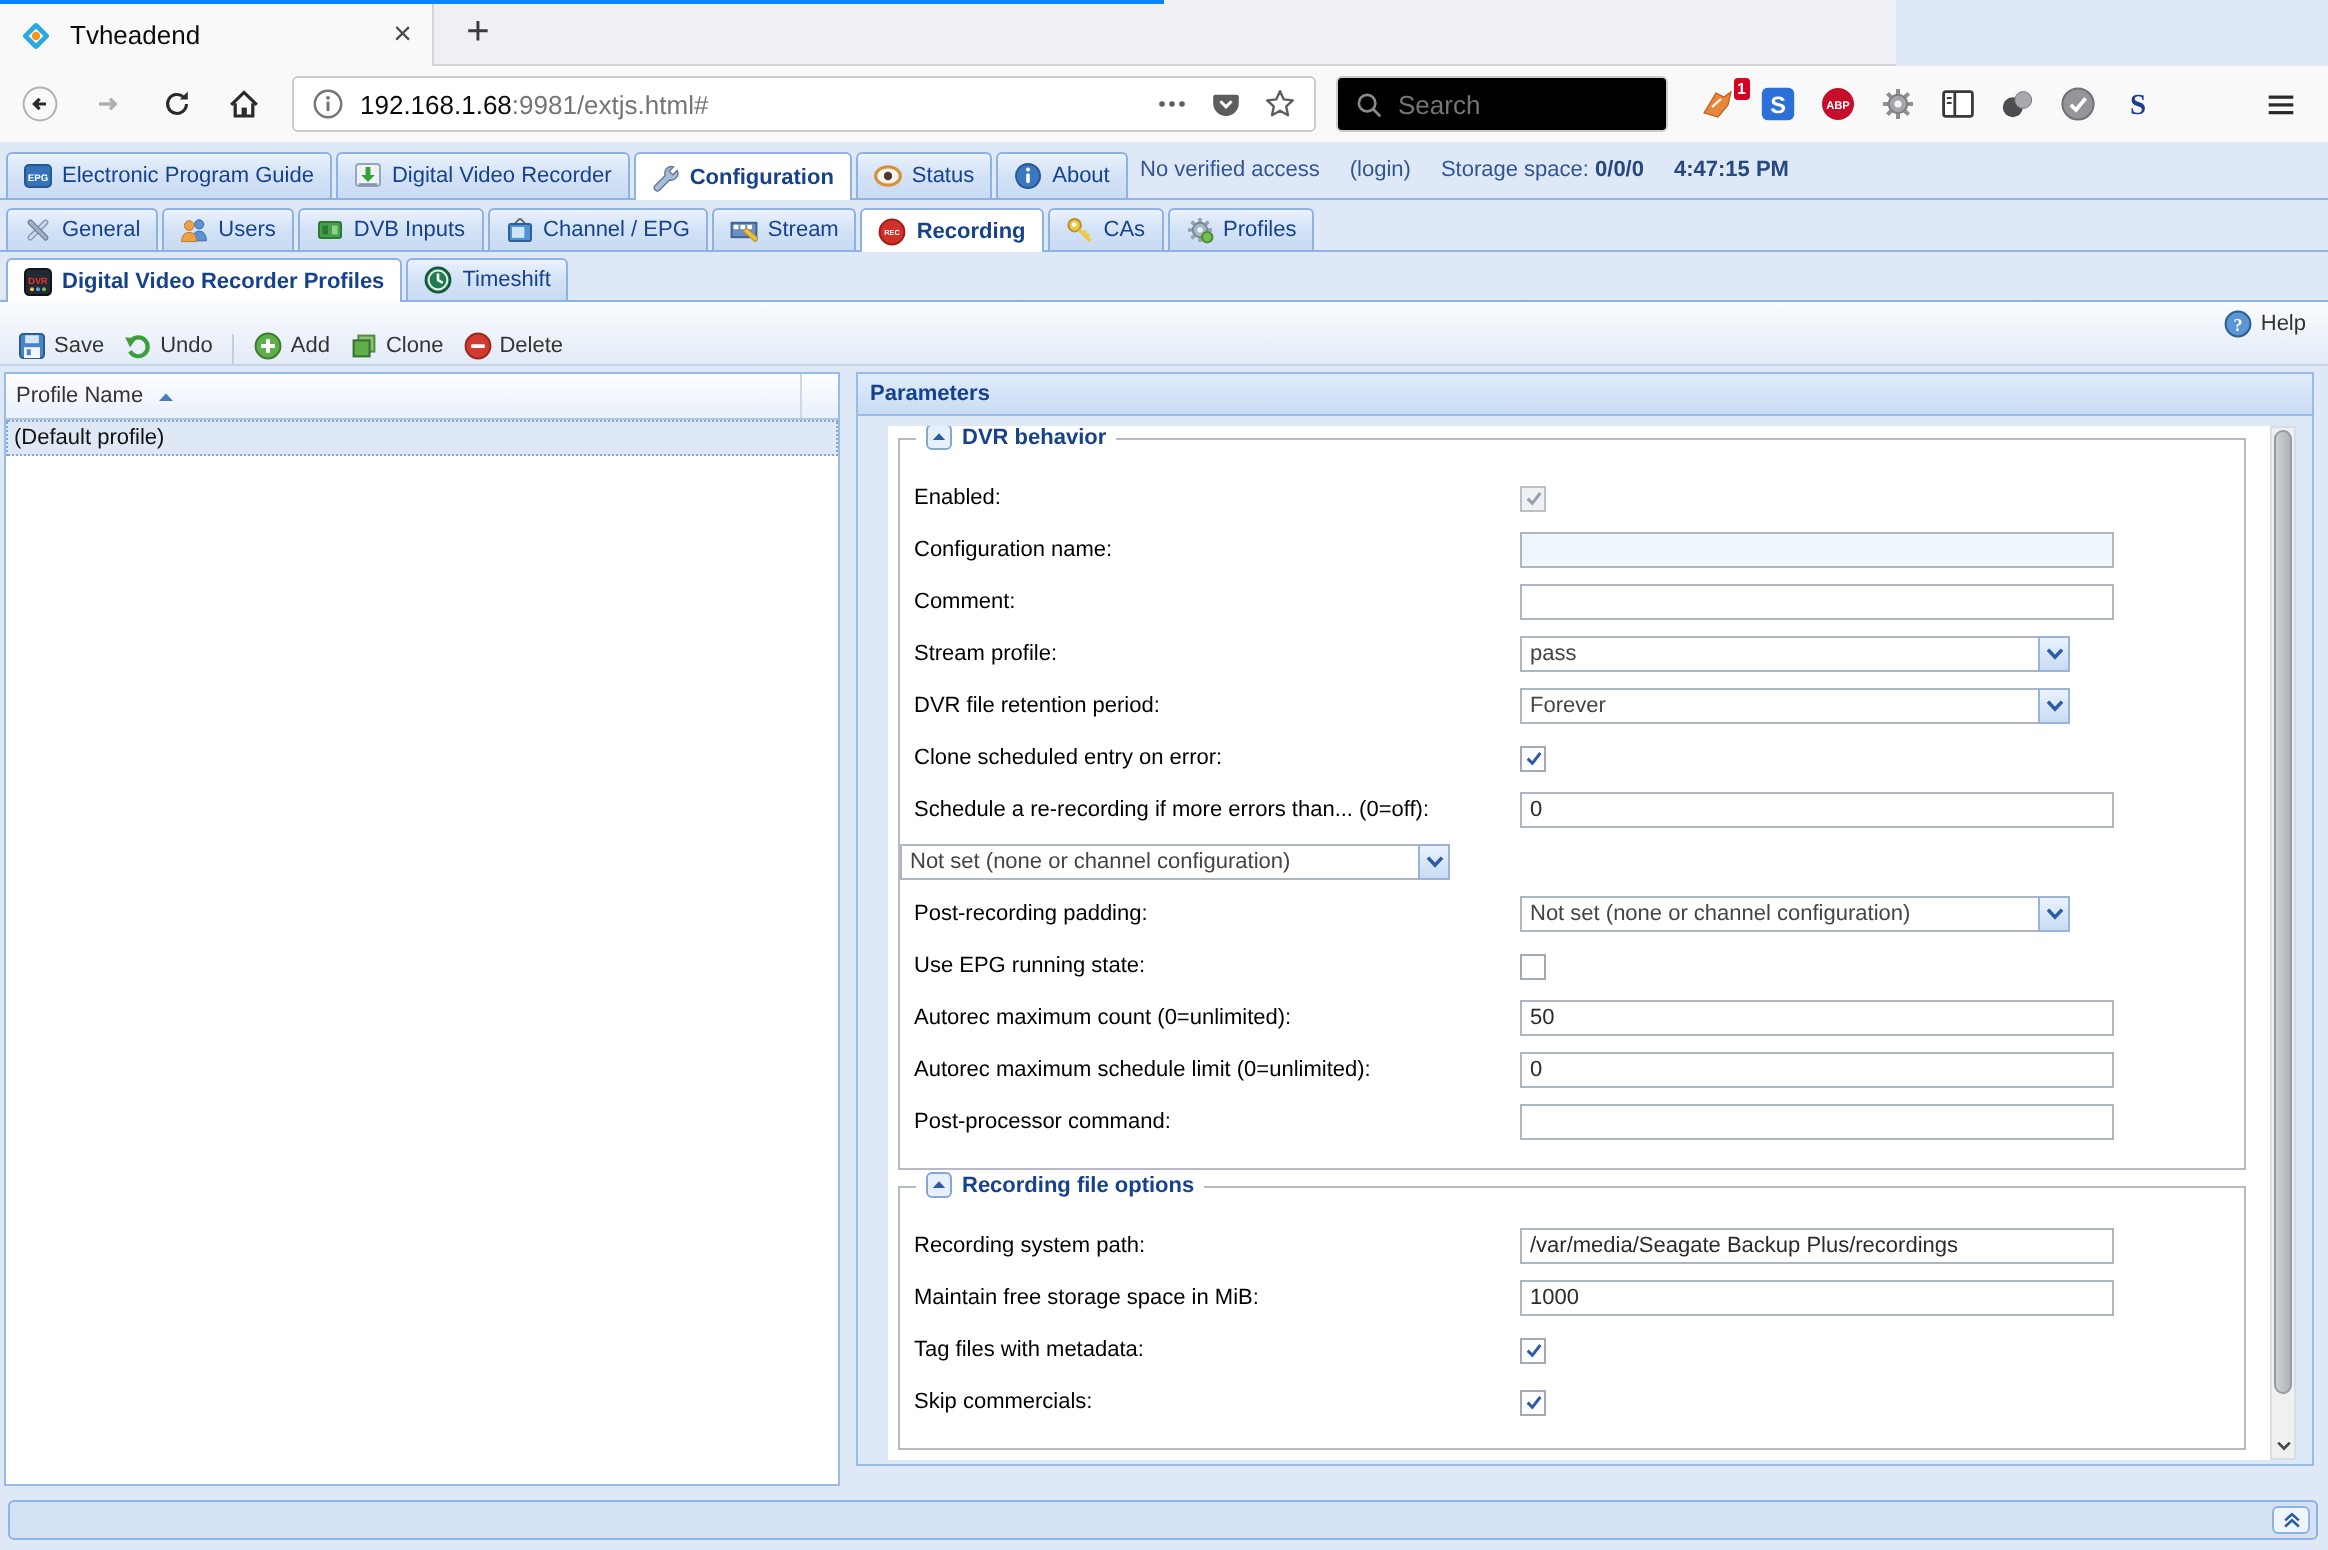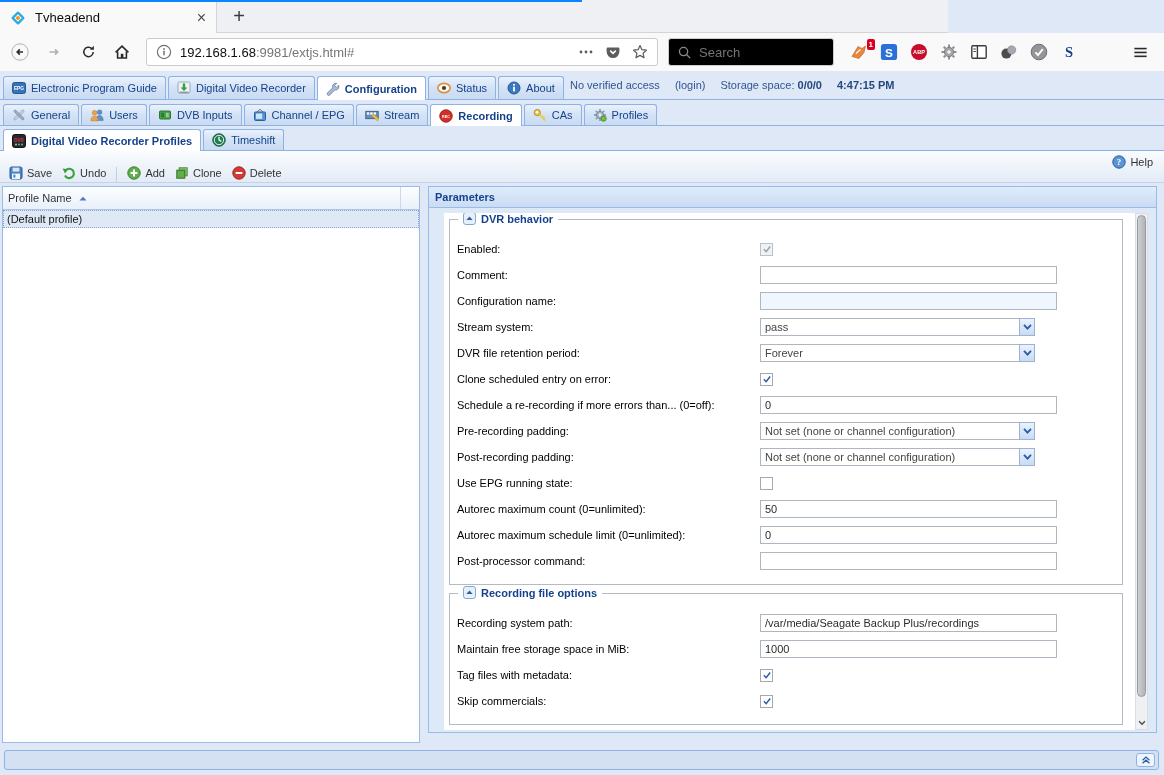--- a/index.html
+++ b/index.html
@@ -523,33 +523,33 @@
             <div class="flabel">Enabled:</div>
             <div class="cb on dis">
               <span class="ic">
                 <svg viewBox="0 0 12 12">
                   <path d="M2.2 6.4 L5 9.2 L9.8 3" fill="none" stroke="#98a0ab" stroke-width="1.8"></path>
                 </svg>
               </span>
             </div>
           </div>
           <div class="frow">
+            <div class="flabel">Configuration name:</div>
+            <div class="ti ro">
+              <span></span>
+            </div>
+          </div>
+          <div class="frow">
             <div class="flabel">Comment:</div>
             <div class="ti">
               <span></span>
             </div>
           </div>
           <div class="frow">
-            <div class="flabel">Configuration name:</div>
-            <div class="ti ro">
-              <span></span>
-            </div>
-          </div>
-          <div class="frow">
-            <div class="flabel">Stream system:</div>
+            <div class="flabel">Stream profile:</div>
             <div class="combo">
               <div class="ti">
                 <span>pass</span>
               </div>
               <div class="trig">
                 <span class="ic">
                   <svg viewBox="0 0 9 6">
                     <path d="M1 0.8 L4.5 4.6 L8 0.8" fill="none" stroke="#2a5ca8" stroke-width="1.8"></path>
                   </svg>
                 </span>
@@ -581,21 +581,20 @@
               </span>
             </div>
           </div>
           <div class="frow">
             <div class="flabel">Schedule a re-recording if more errors than... (0=off):</div>
             <div class="ti">
               <span>0</span>
             </div>
           </div>
           <div class="frow">
-            <div class="flabel">Pre-recording padding:</div>
             <div class="combo">
               <div class="ti">
                 <span>Not set (none or channel configuration)</span>
               </div>
               <div class="trig">
                 <span class="ic">
                   <svg viewBox="0 0 9 6">
                     <path d="M1 0.8 L4.5 4.6 L8 0.8" fill="none" stroke="#2a5ca8" stroke-width="1.8"></path>
                   </svg>
                 </span>

